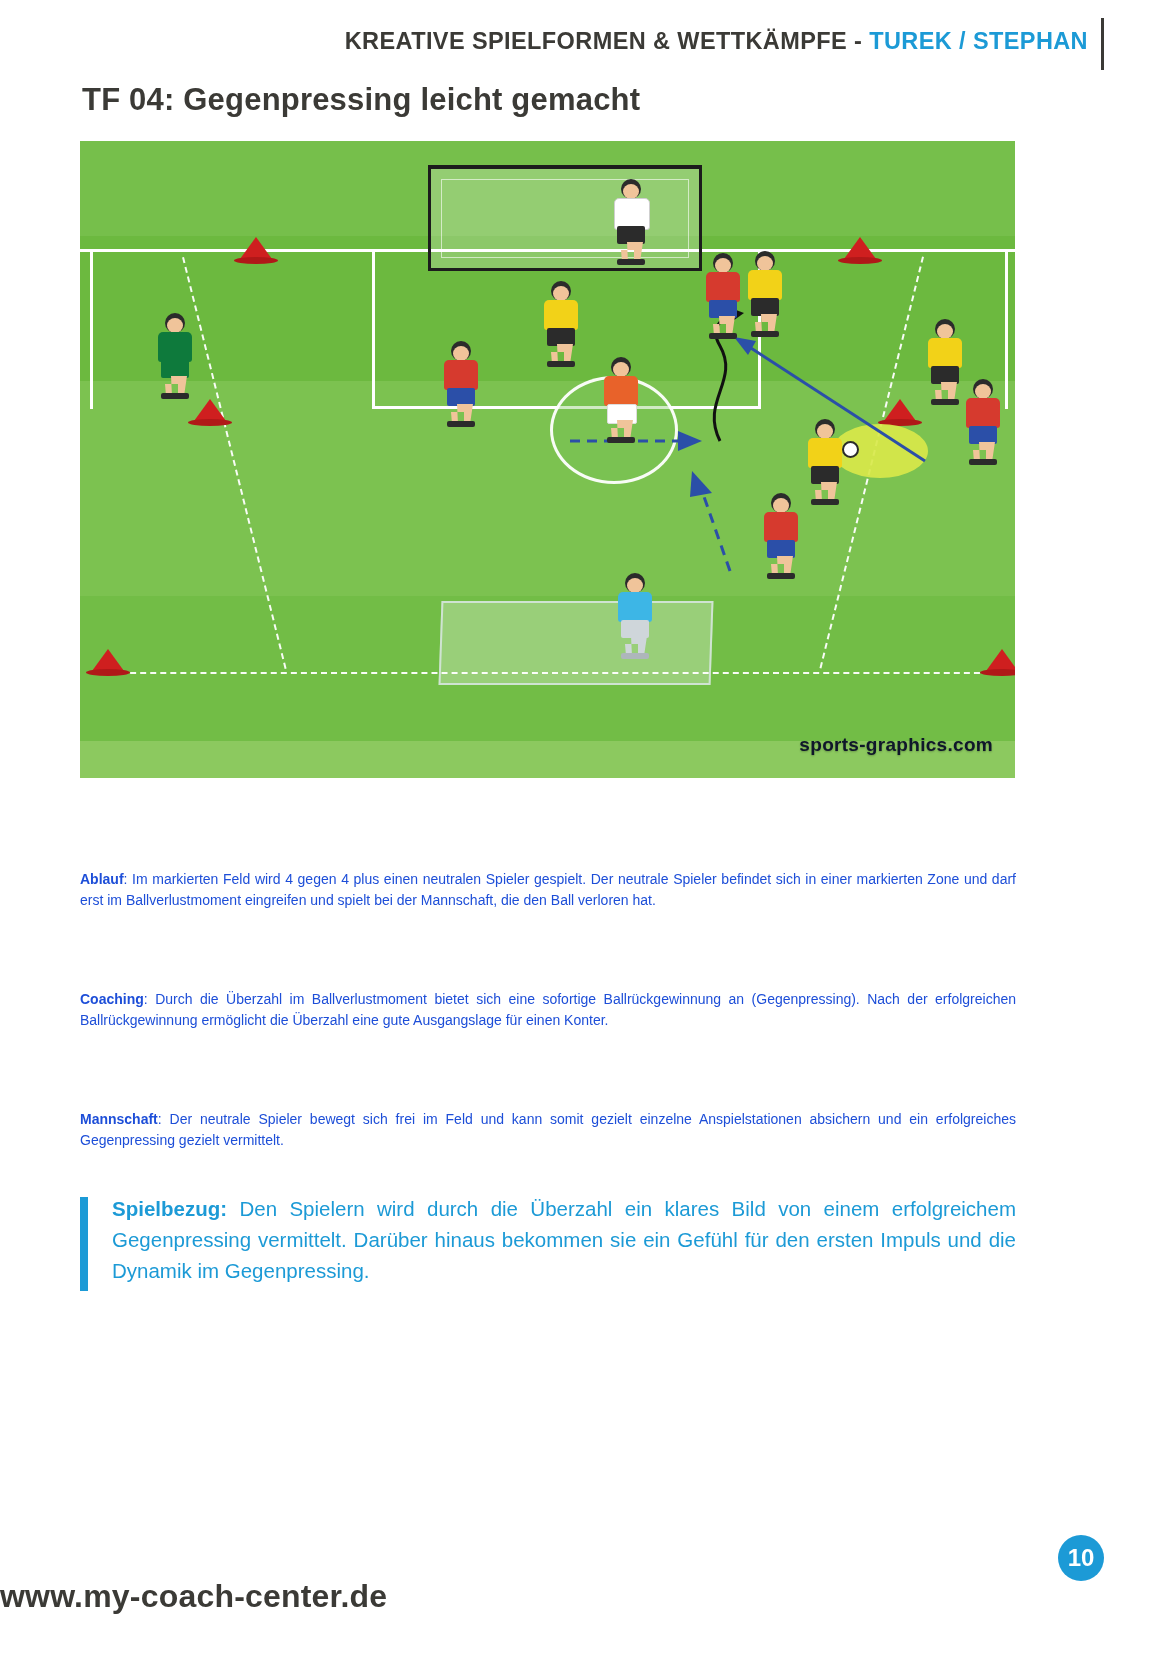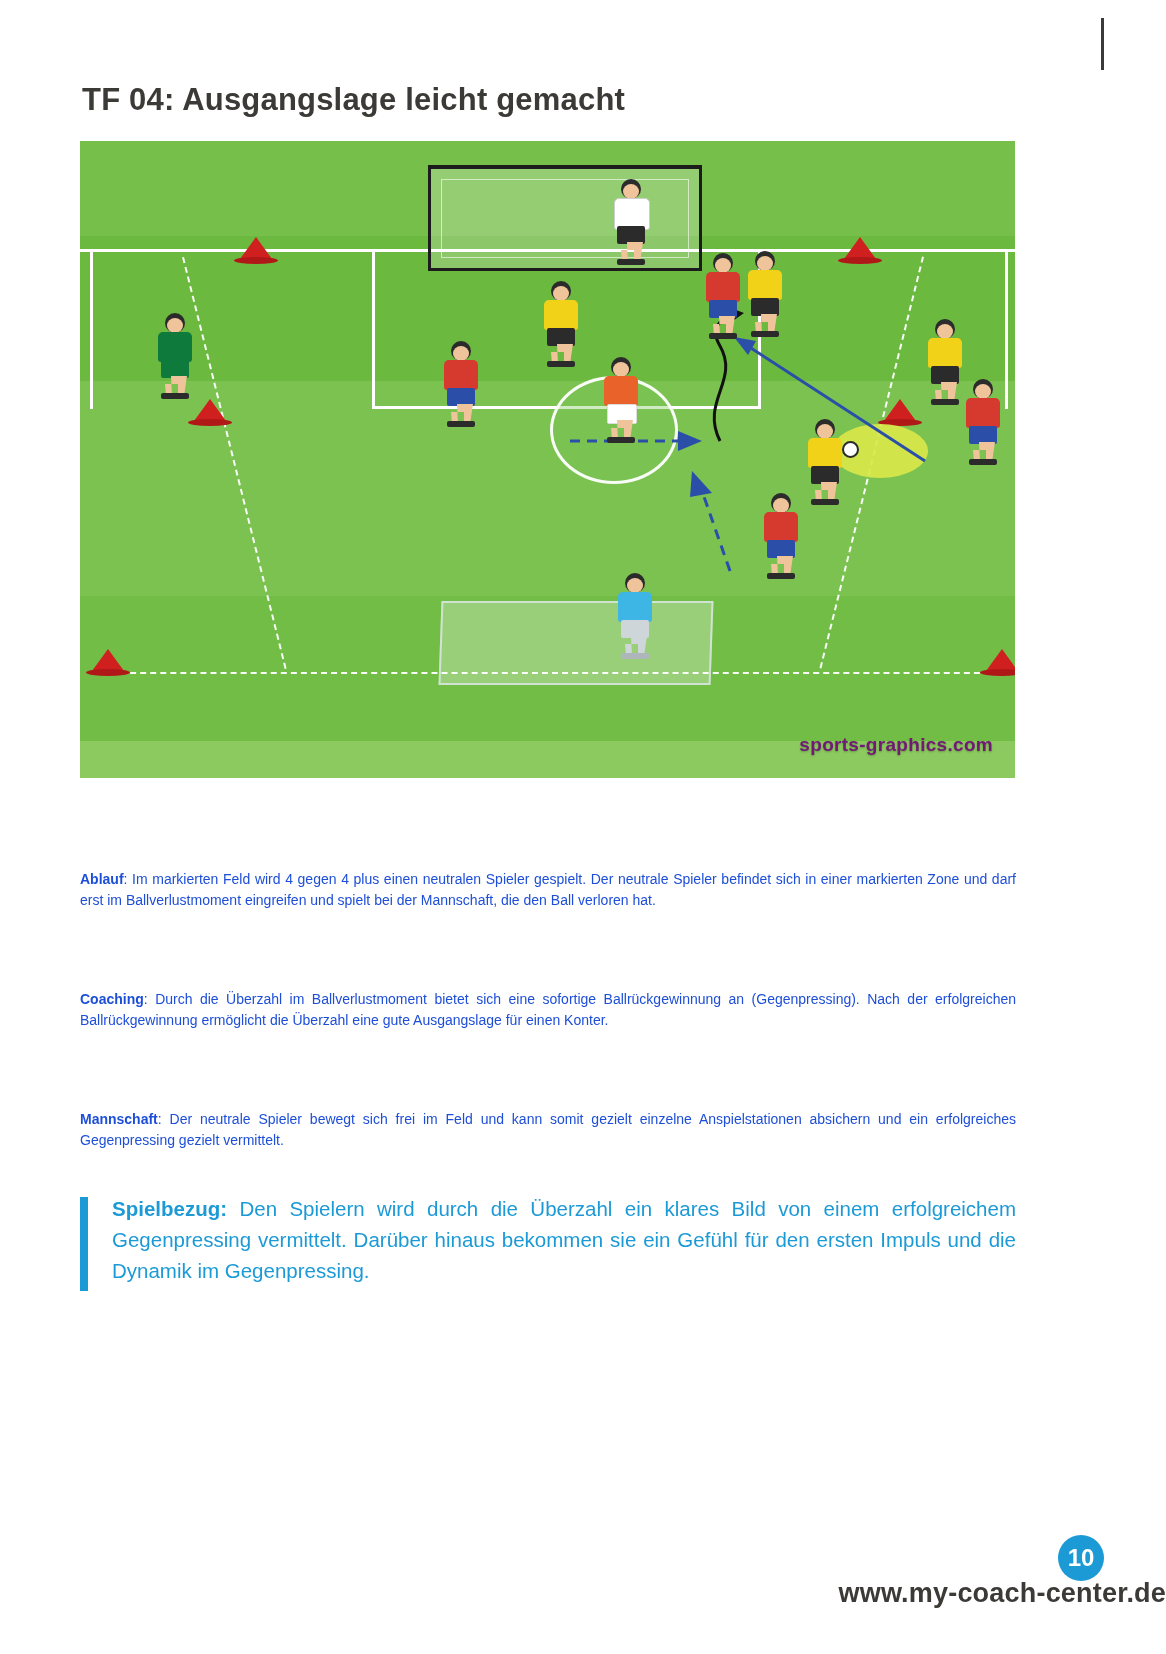--- a/index.html
+++ b/index.html
@@ -76,21 +76,21 @@
         #72bd46 455px, #72bd46 600px,
         #8cc95f 600px, #8cc95f 637px);
   }
   .pitch-line { position: absolute; background: #ffffff; }
   .watermark {
     position: absolute;
     right: 22px;
     bottom: 22px;
     font-size: 19px;
     font-weight: bold;
-    color: #701a75;
+    color: #0f172a;
     letter-spacing: 0.3px;
     text-shadow: 0 1px 2px rgba(0,0,0,.25);
   }
 
   
   .goal-top {
     position: absolute;
     left: 348px; top: 24px;
     width: 274px; height: 106px;
     border: 3px solid #1c1c1c;
@@ -233,22 +233,22 @@
     background: #1c9ad6;
   }
   .callout b { font-weight: bold; }
 
   
   .footer-url {
     position: absolute;
     left: 0;
     top: 1578px;
     width: 1166px;
-    text-align: right;
-    font-size: 27px;
+    text-align: left;
+    font-size: 32px;
     font-weight: bold;
     color: #3b3a36;
     letter-spacing: 0.2px;
   }
   .page-number {
     position: absolute;
     right: 62px;
     top: 1535px;
     width: 46px;
     height: 46px;
@@ -259,24 +259,27 @@
     font-weight: bold;
     display: flex;
     align-items: center;
     justify-content: center;
   }
 </style>
 </head>
 <body>
 
 <div class="page-header">
+  <div class="header-text">
+    <span class="dark">KREATIVE SPIELFORMEN &amp; WETTKÄMPFE - </span><span class="accent">TUREK / STEPHAN</span>
+  </div>
   <div class="header-rule"></div>
 </div>
 
-<div class="page-title">TF 04: Ausgangslage leicht gemacht</div>
+<div class="page-title">TF 04: Gegenpressing leicht gemacht</div>
 
 <div class="figure">
   <div class="pitch-bg"></div>
 
   <div class="pitch-line" style="left:292px; top:108px; width:3px; height:160px;"></div>
   <div class="pitch-line" style="left:678px; top:108px; width:3px; height:160px;"></div>
   <div class="pitch-line" style="left:292px; top:265px; width:389px; height:3px;"></div>
   <div class="pitch-line" style="left:0px; top:108px; width:935px; height:3px;"></div>
   <div class="pitch-line" style="left:925px; top:108px; width:3px; height:160px;"></div>
   <div class="pitch-line" style="left:10px; top:108px; width:3px; height:160px;"></div>

